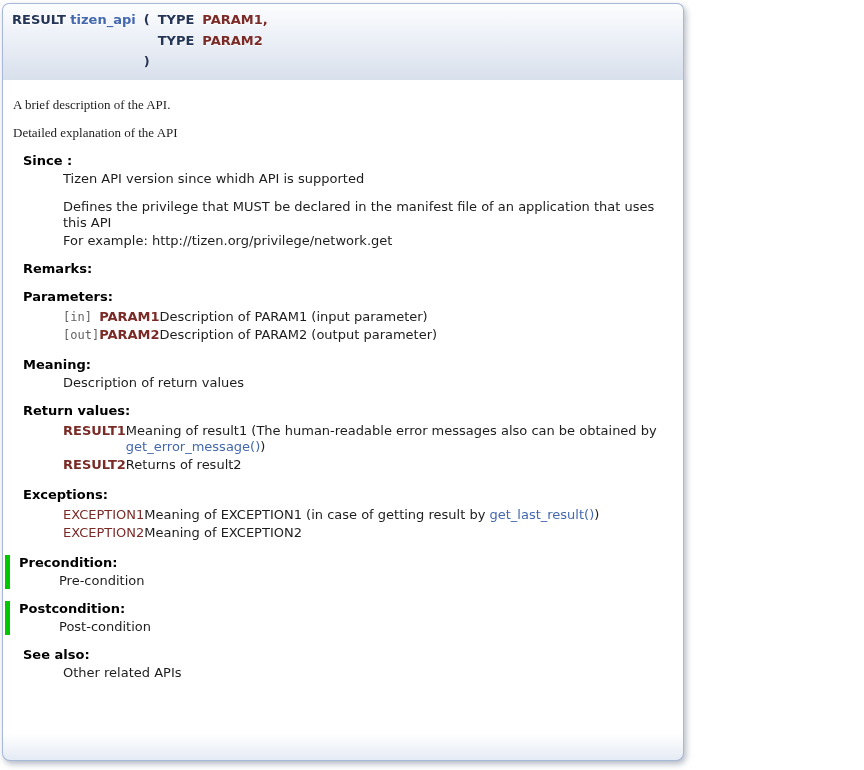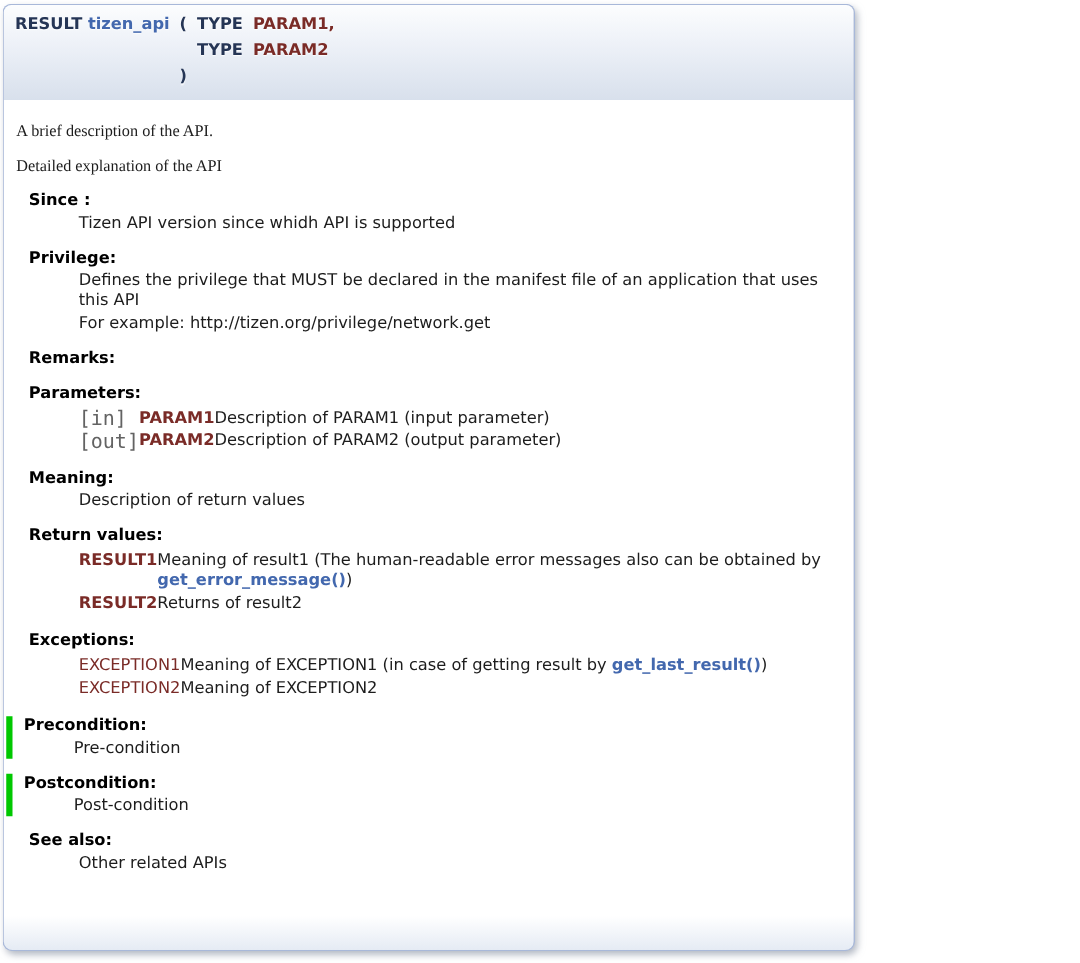--- a/index.html
+++ b/index.html
@@ -54,29 +54,29 @@
   dd { margin: 2px 0 0 40px; }
   dl.condition {
     margin-left: -7px;
     border-left: 5px solid #00C800;
     padding-left: 9px;
   }
   table.params { border-spacing: 0 2px; margin: 0; }
   table.params td { vertical-align: top; line-height: 16px; padding: 0; }
   td.pdir {
     font-family: "DejaVu Sans Mono", "Liberation Mono", monospace;
-    font-size: 16px;
+    font-size: 12px;
     color: #636363;
     padding: 1px 20px 0 3px;
     text-align: left;
     white-space: nowrap;
   }
   td.pname { color: #7A2B27; font-weight: bold; padding-right: 10px; white-space: nowrap; }
   td.pname.regular { font-weight: normal; }
-  .doc-link { color: #4368AE; font-weight: bold; cursor: pointer; }
+  .doc-link { color: #4368AE; font-weight: normal; cursor: pointer; }
 </style>
 </head>
 <body>
 
 <div class="memitem">
 
   <div class="memproto">
     <table class="memname">
       <tbody>
           <tr>
@@ -108,21 +108,20 @@
     <p>A brief description of the API.</p>
     <p>Detailed explanation of the API</p>
 
     <dl>
       <dt>Since :</dt>
       <dd>Tizen API version since whidh API is supported</dd>
     </dl>
 
 
     <dl>
-      <dt>Privilege:</dt>
       <dd>Defines the privilege that MUST be declared in the manifest file of an application that uses this API</dd>
       <dd>For example: http://tizen.org/privilege/network.get</dd>
     </dl>
 
     <dl>
       <dt>Remarks:</dt>
     </dl>
 
     <dl>
       <dt>Parameters:</dt>

